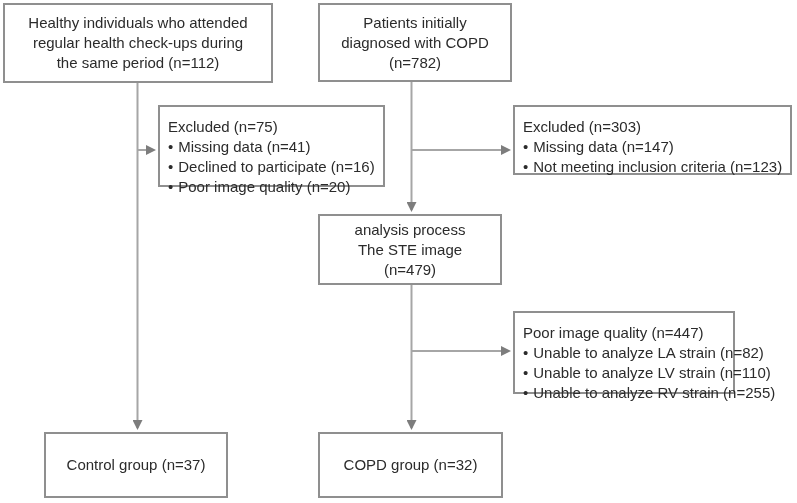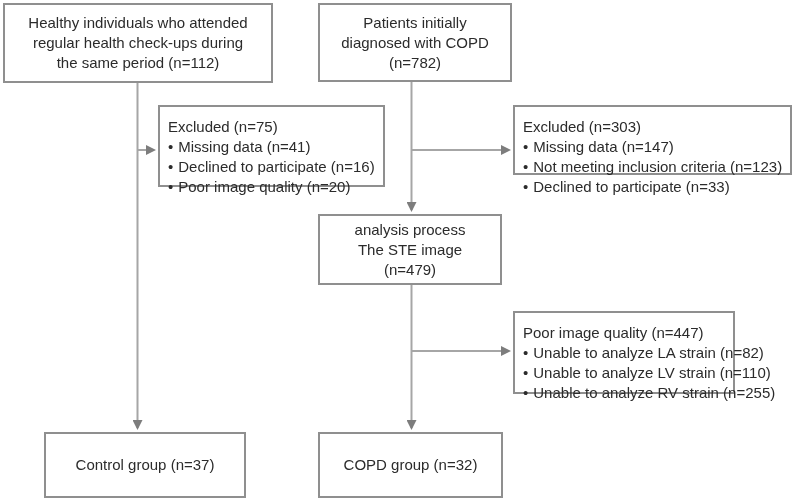--- a/index.html
+++ b/index.html
@@ -42,21 +42,21 @@
     width: 797px; height: 503px;
     pointer-events: none;
   }
   
   #box-healthy        { left: 3px;   top: 3px;   width: 270px; height: 80px; }
   #box-copd-initial   { left: 318px; top: 3px;   width: 194px; height: 79px; }
   #box-excluded-left  { left: 158px; top: 105px; width: 227px; height: 82px; }
   #box-excluded-right { left: 513px; top: 105px; width: 279px; height: 70px; }
   #box-ste            { left: 318px; top: 214px; width: 184px; height: 71px; }
   #box-poor-quality   { left: 513px; top: 311px; width: 222px; height: 83px; }
-  #box-control-group  { left: 44px;  top: 432px; width: 202px; height: 66px; }
+  #box-control-group  { left: 44px;  top: 432px; width: 184px; height: 66px; }
   #box-copd-group     { left: 318px; top: 432px; width: 185px; height: 66px; }
 </style>
 </head>
 <body>
 
 <div id="canvas">
 
   <svg id="connectors" width="797" height="503" viewBox="0 0 797 503" xmlns="http://www.w3.org/2000/svg">
     <defs>
       <marker id="arrowhead" markerUnits="userSpaceOnUse" markerWidth="10" markerHeight="10" viewBox="0 0 10 10" refX="8" refY="5" orient="auto">
@@ -97,23 +97,20 @@
   </div>
 
   <div class="box left" id="box-excluded-right">
     <div class="item">Excluded (n=303)</div>
     <div class="item">
       <span class="bullet">•</span><span>Missing data (n=147)</span>
     </div>
     <div class="item">
       <span class="bullet">•</span><span>Not meeting inclusion criteria (n=123)</span>
     </div>
-    <div class="item">
-      <span class="bullet">•</span><span>Declined to participate (n=33)</span>
-    </div>
   </div>
 
   <div class="box center" id="box-ste">
     <div>analysis process</div>
     <div>The STE image</div>
     <div>(n=479)</div>
   </div>
 
   <div class="box left" id="box-poor-quality">
     <div class="item">Poor image quality (n=447)</div>

